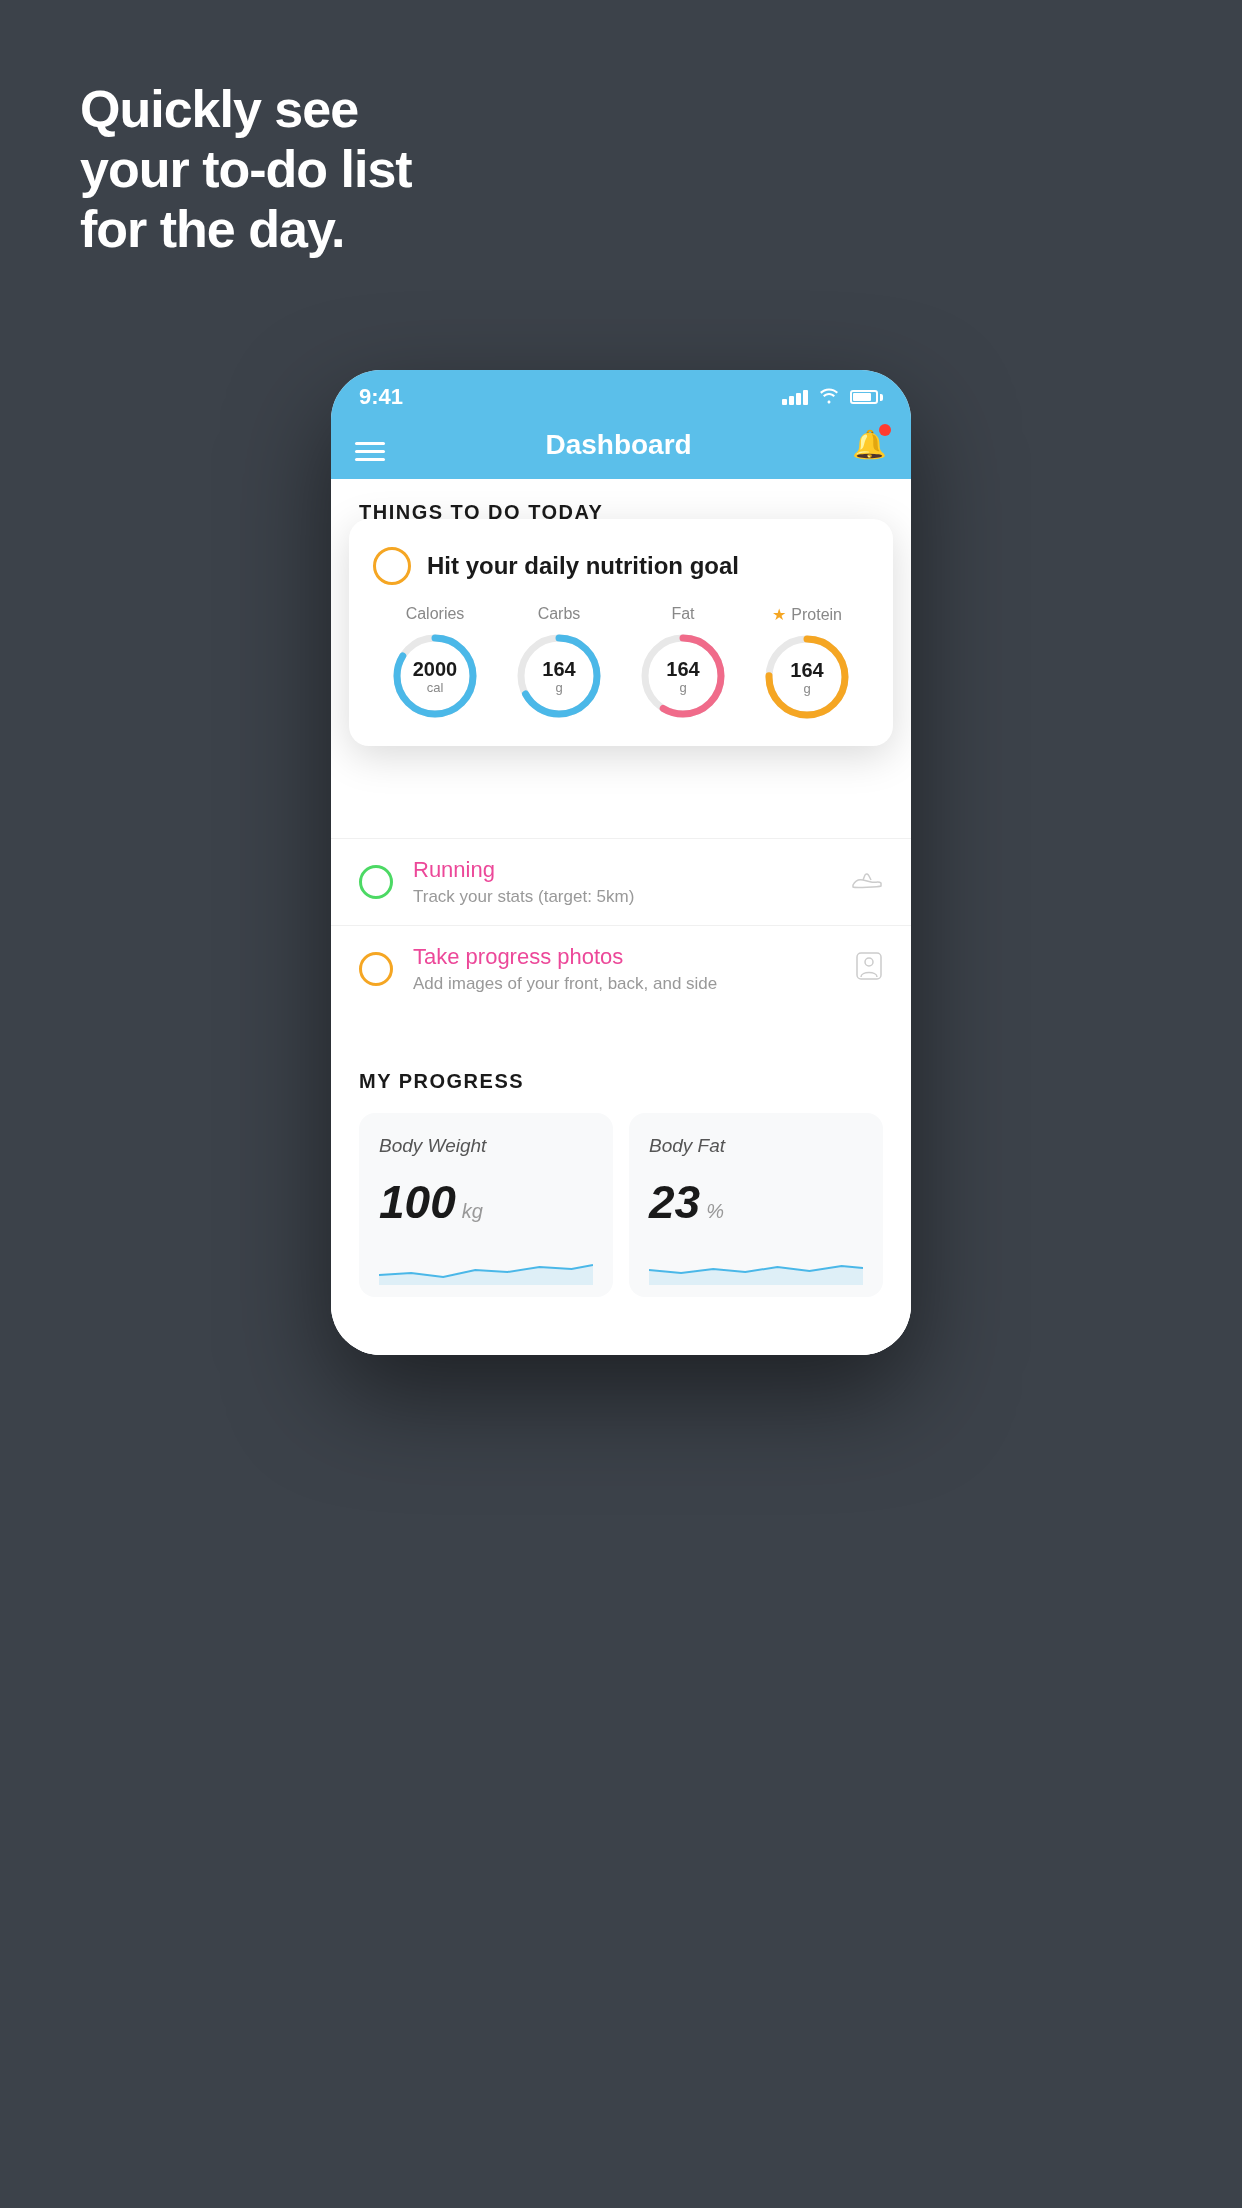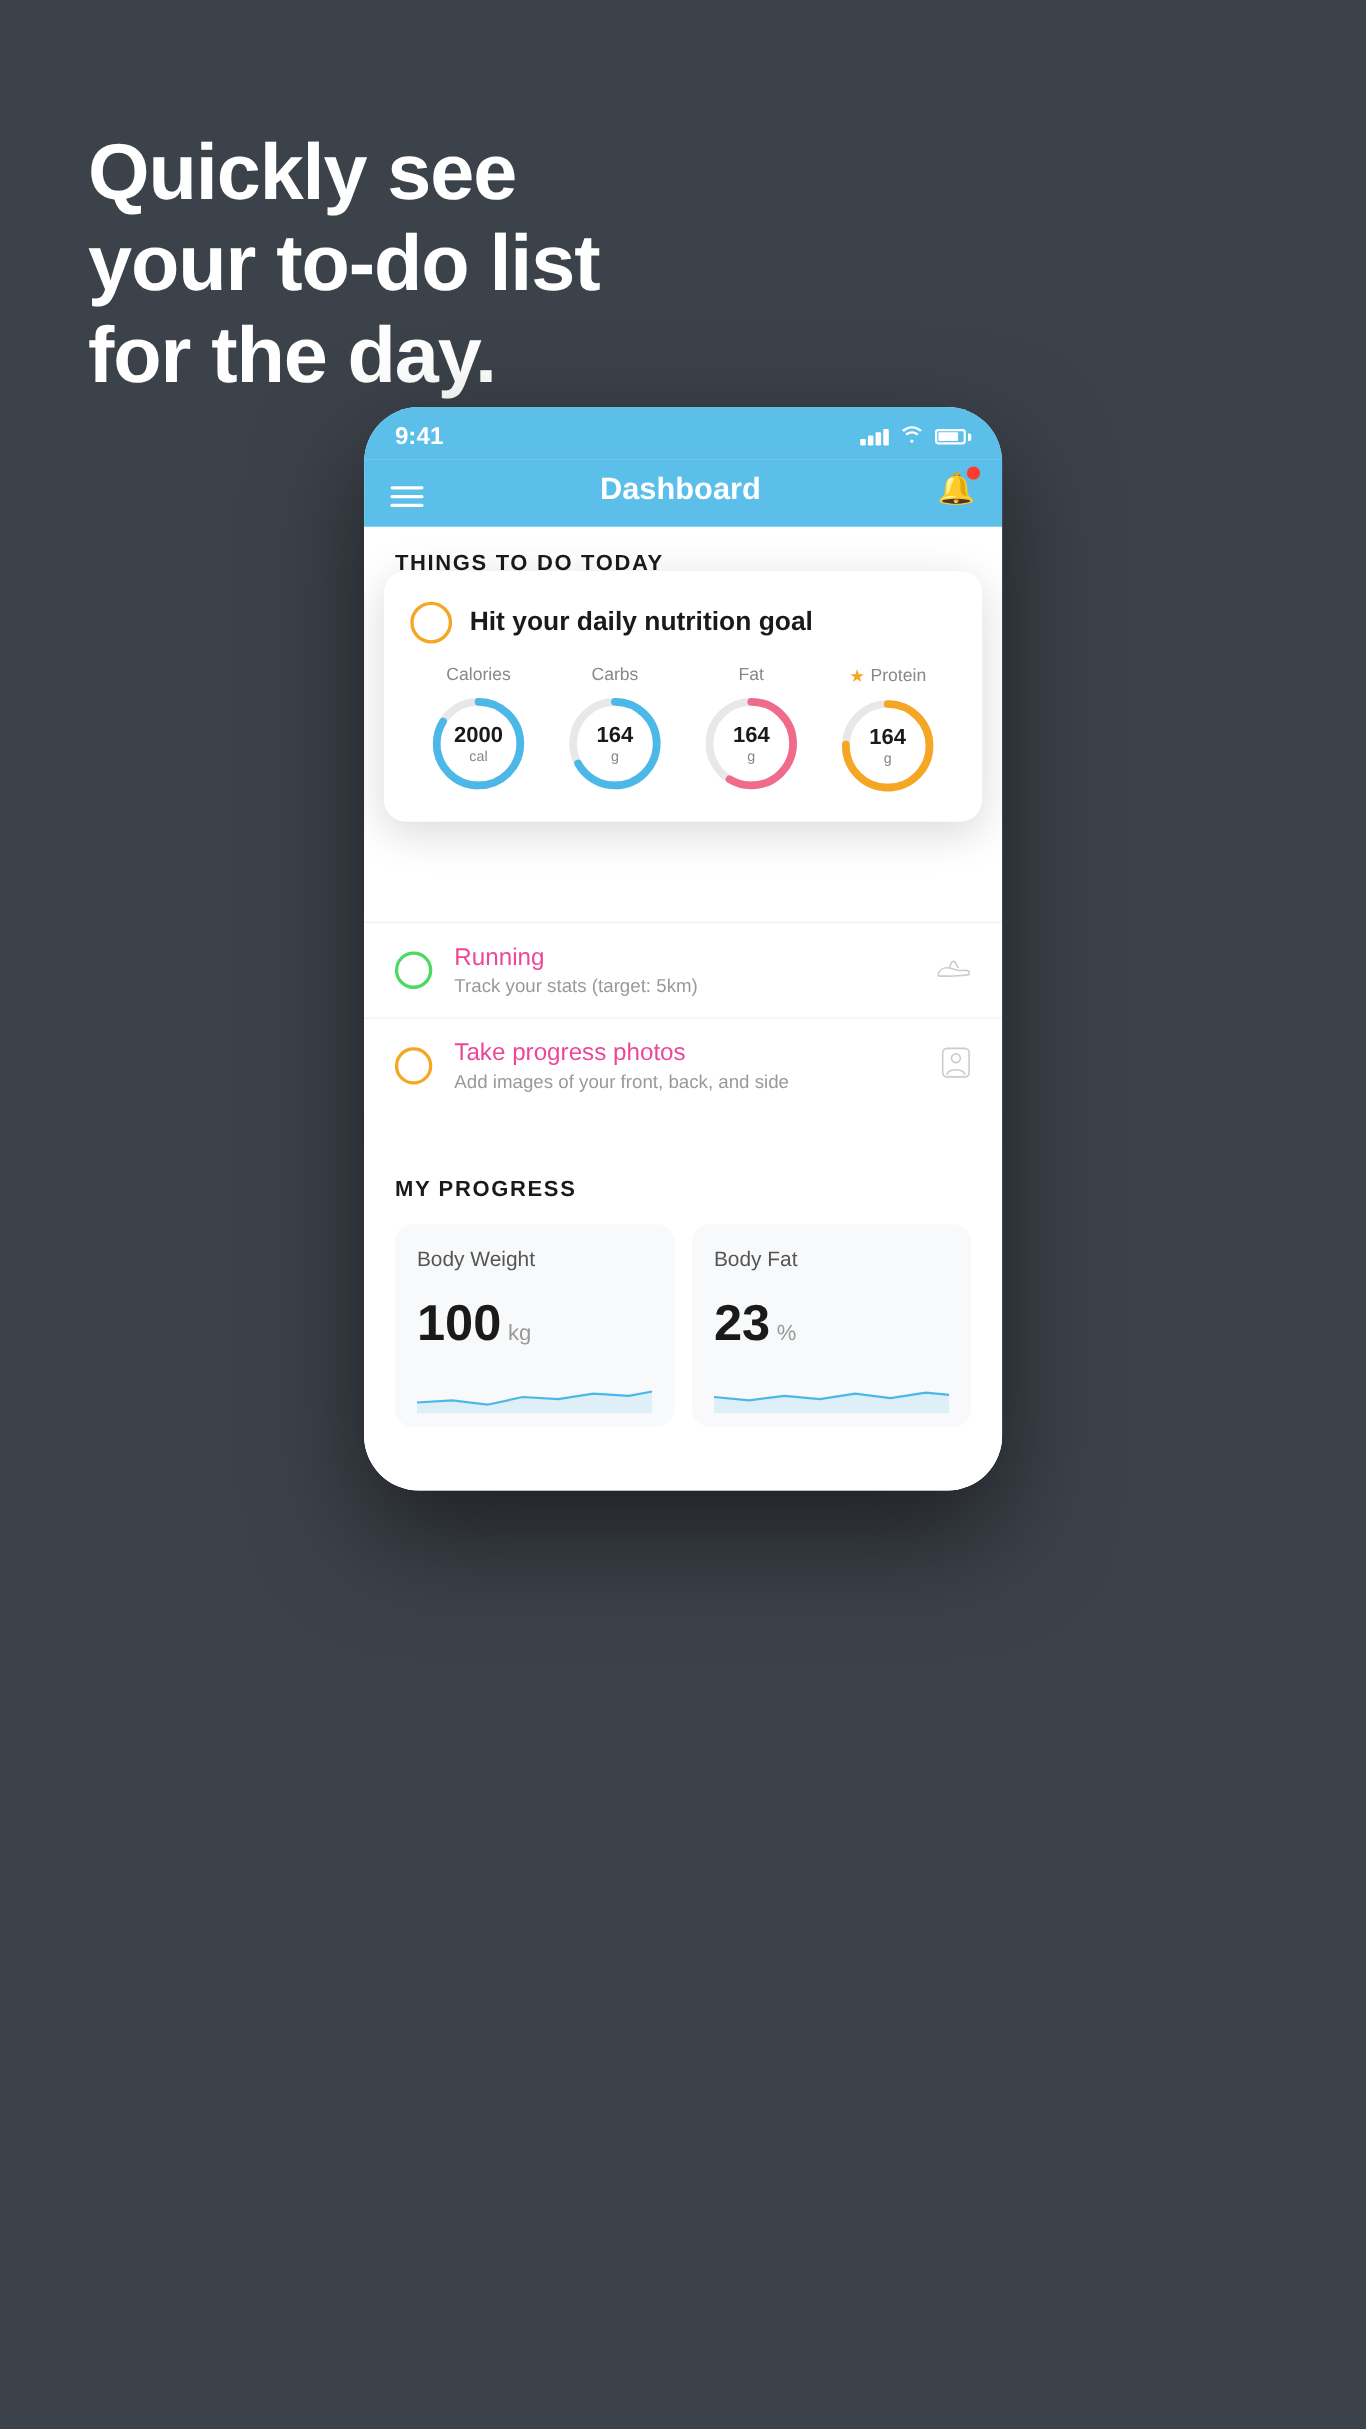--- a/index.html
+++ b/index.html
@@ -18,25 +18,24 @@
       position: absolute;
       top: 0; left: 0; right: 0; bottom: 0;
       background: #3c424a;
     }
 
     .headline {
       position: absolute;
       top: 80px;
       left: 80px;
       color: #ffffff;
-      font-size: 72px;
+      font-size: 52px;
       font-weight: 800;
       line-height: 1.15;
       letter-spacing: -1px;
-      margin-top: 36px;
     }
 
     
     .phone {
       position: absolute;
       top: 370px;
       left: 50%;
       transform: translateX(-50%);
       width: 580px;
       background: #f2f2f7;
@@ -289,20 +288,21 @@
       gap: 16px;
     }
 
     .progress-card {
       flex: 1;
       background: #f8f9fa;
       border-radius: 16px;
       padding: 22px 20px 12px;
       overflow: hidden;
       min-height: 160px;
+      font-style: italic;
     }
 
     .progress-card-title {
       font-size: 19px;
       color: #555;
       margin-bottom: 18px;
       font-weight: 500;
     }
 
     .progress-value-row {

